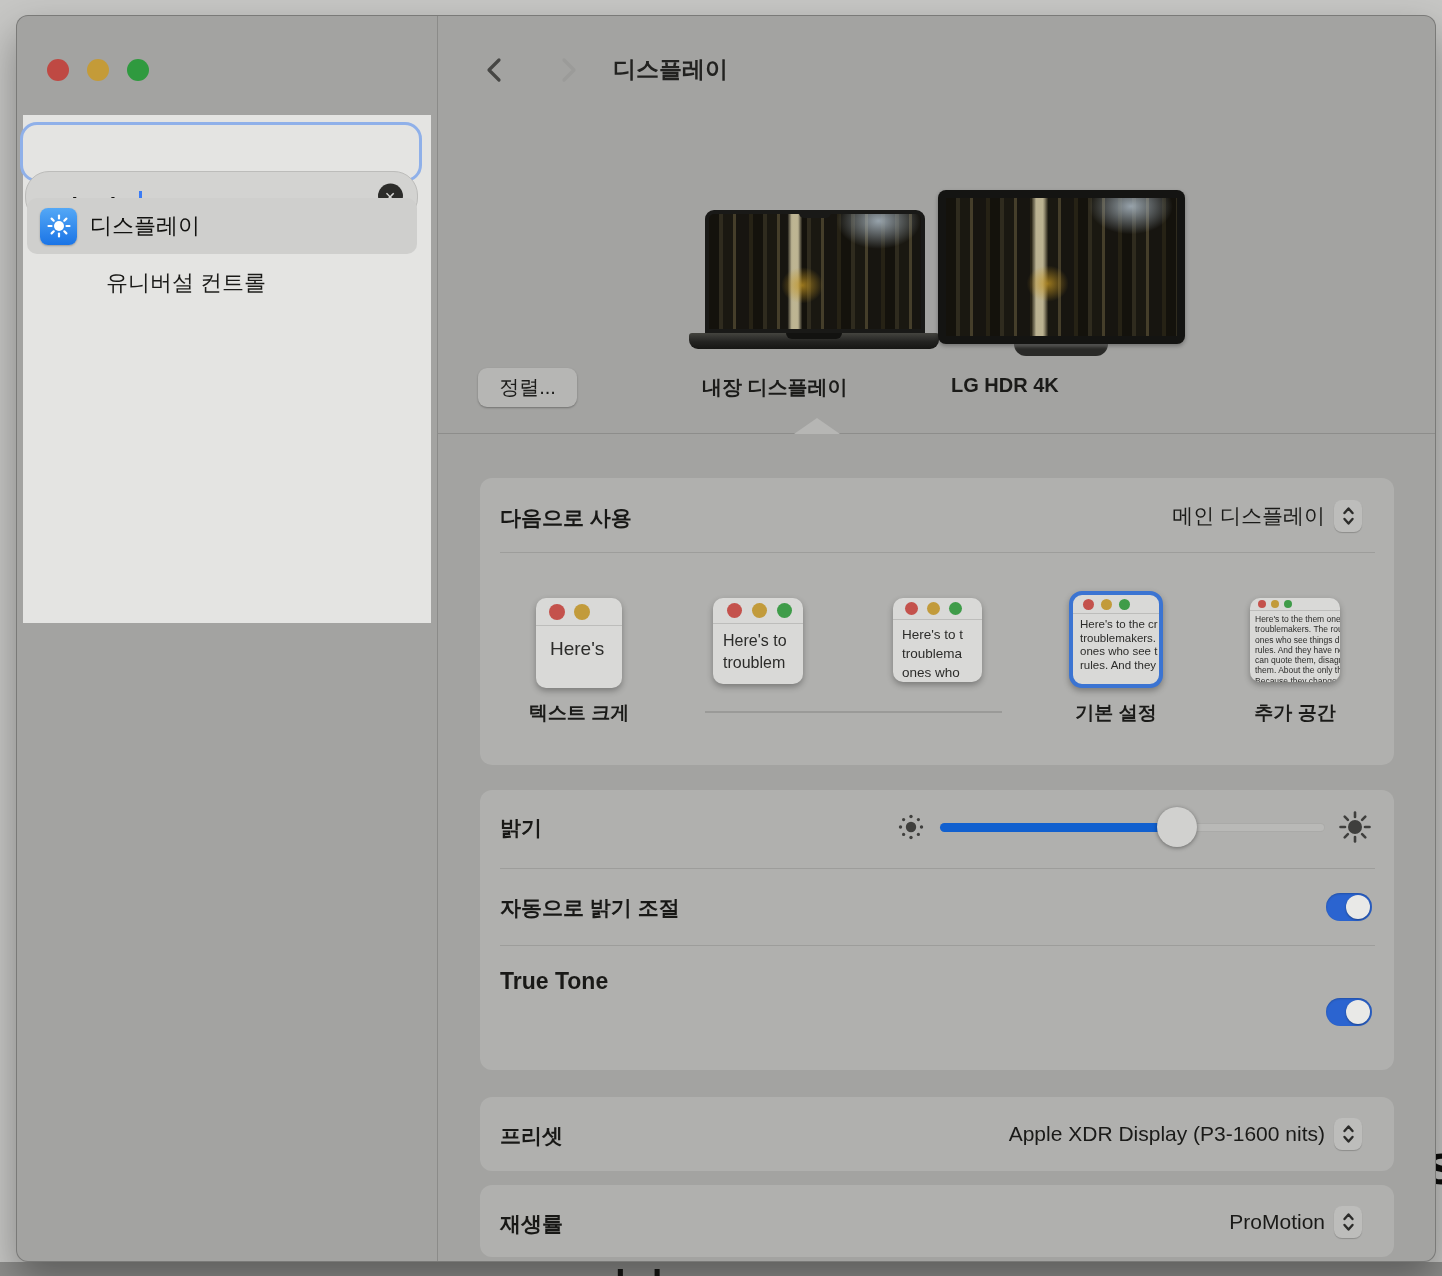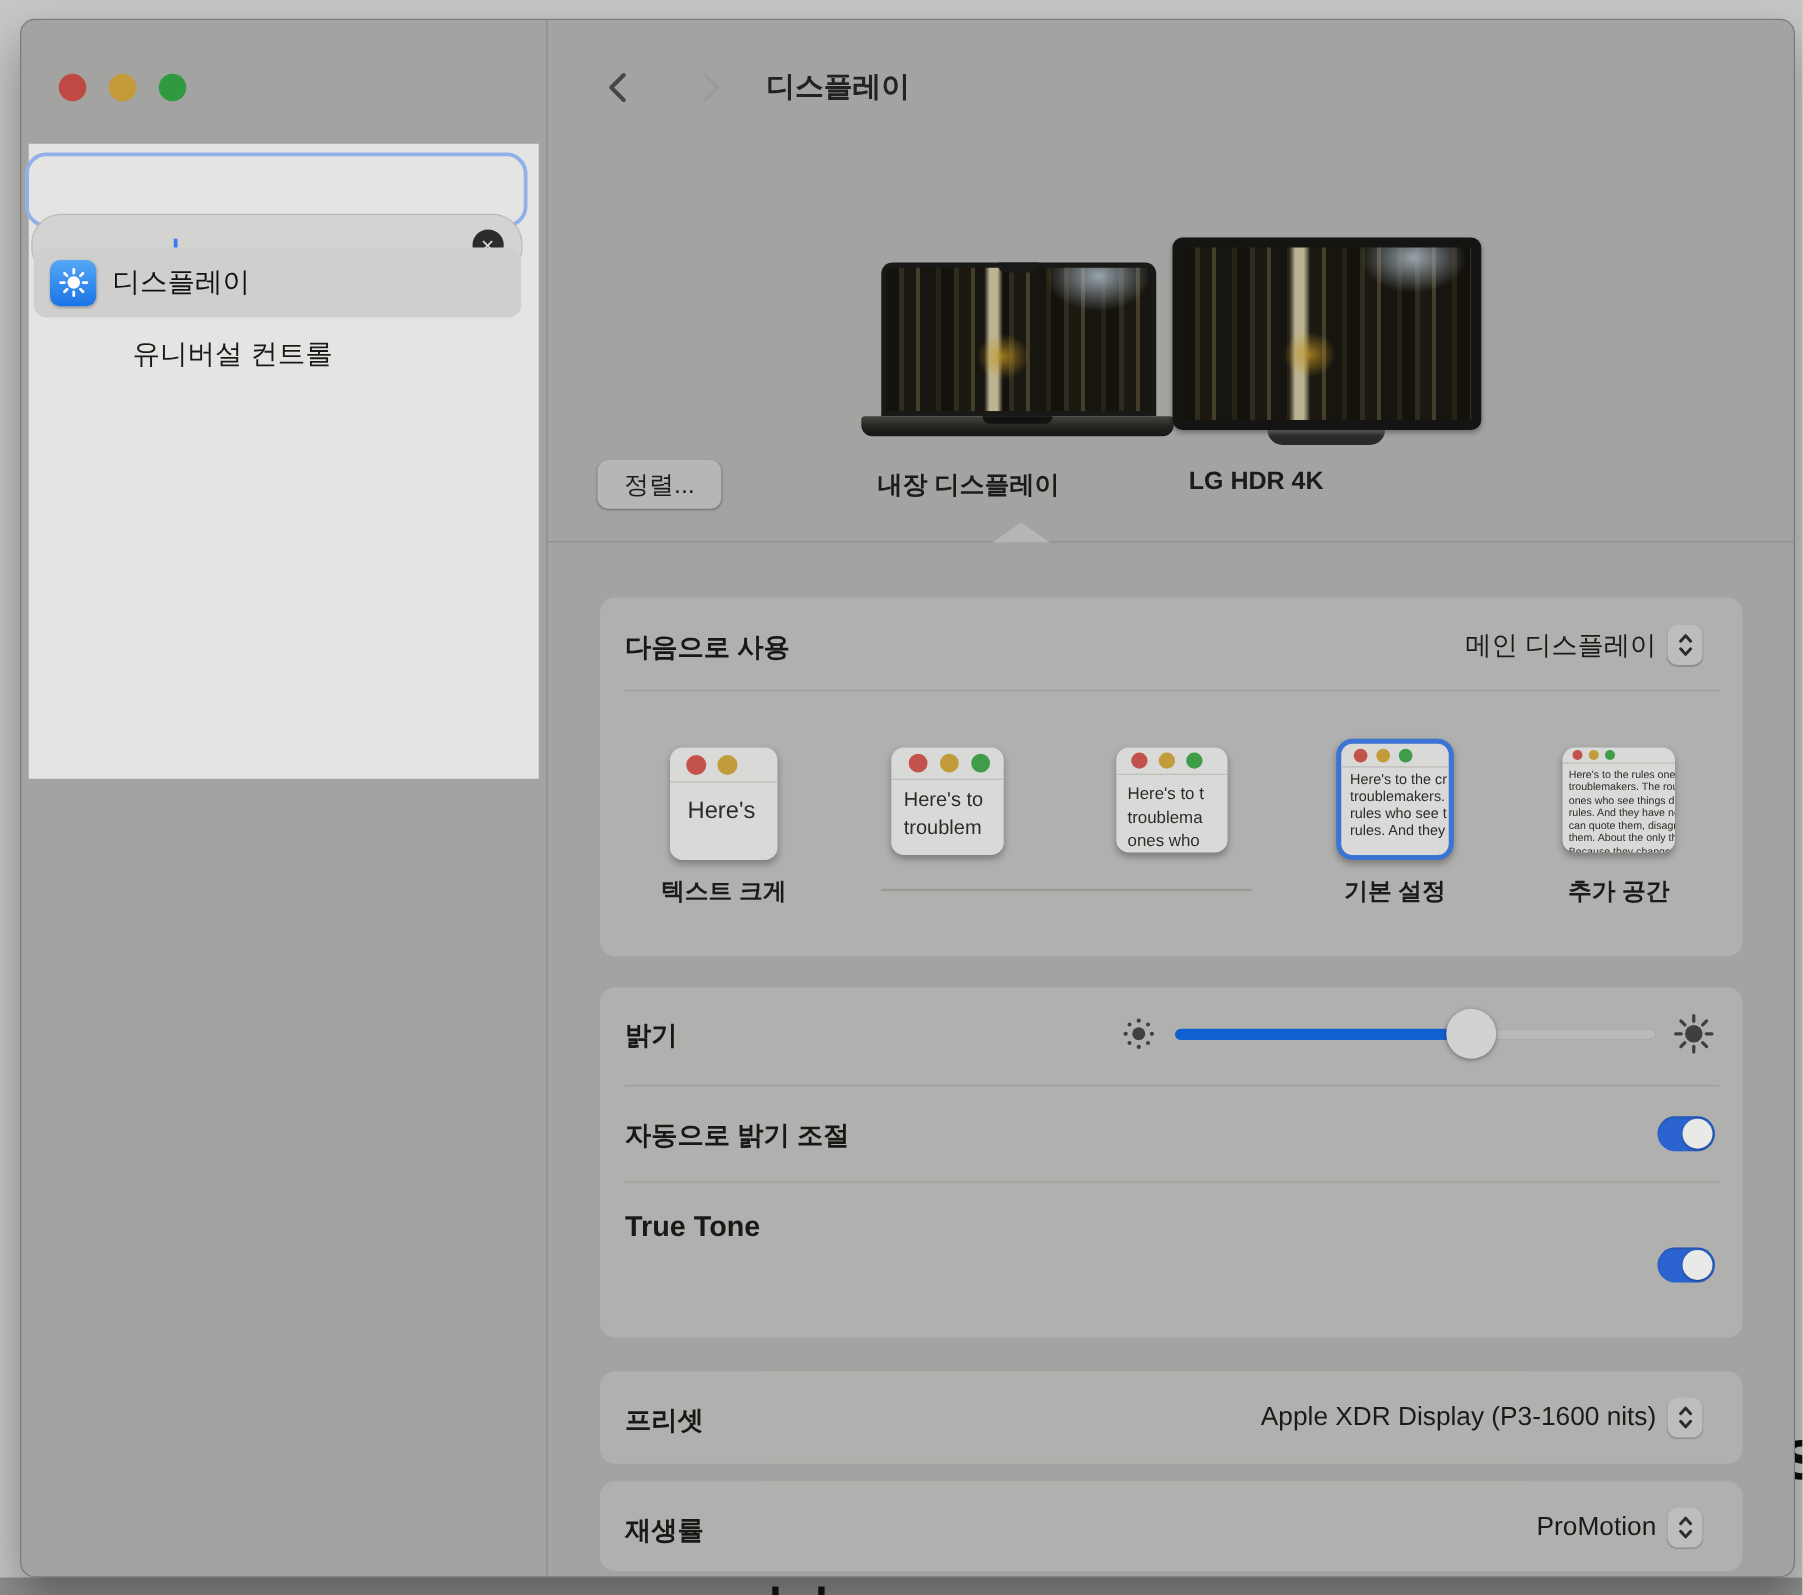--- a/index.html
+++ b/index.html
@@ -243,34 +243,34 @@
 
   <div class="sel-ring" style="left:1069px;top:591px;width:94px;height:97px;">
     <div class="tw-bar" style="height:19px;padding-left:10px;gap:7px;">
       <span class="dot dr" style="width:11px;height:11px;"></span>
         <span class="dot dy" style="width:11px;height:11px;"></span>
         <span class="dot dg" style="width:11px;height:11px;"></span>
     </div>
     <div class="tw-body" style="font-size:11.5px;line-height:13.5px;padding:4px 0 0 7px;">
       <div>Here's to the cr</div>
       <div>troublemakers.</div>
-      <div>rules who see t</div>
+      <div>ones who see t</div>
       <div>rules. And they</div>
     </div>
   </div>
   <div class="opt-label" style="left:1056px;top:700px;width:120px;">기본 설정</div>
 
   <div class="thumbwin" style="left:1250px;top:598px;width:90px;height:84px;">
     <div class="tw-bar" style="height:13px;padding-left:8px;gap:5px;">
       <span class="dot dr" style="width:8px;height:8px;"></span>
         <span class="dot dy" style="width:8px;height:8px;"></span>
         <span class="dot dg" style="width:8px;height:8px;"></span>
     </div>
     <div class="tw-body" style="font-size:8.5px;line-height:10.3px;padding:3px 0 0 5px;">
-      <div>Here's to the rules one</div>
+      <div>Here's to the them one</div>
       <div>troublemakers. The rou</div>
       <div>ones who see things dif</div>
       <div>rules. And they have no</div>
       <div>can quote them, disagr</div>
       <div>them. About the only th</div>
       <div>Because they change th</div>
     </div>
   </div>
   <div class="opt-label" style="left:1235px;top:700px;width:120px;">추가 공간</div>
 

